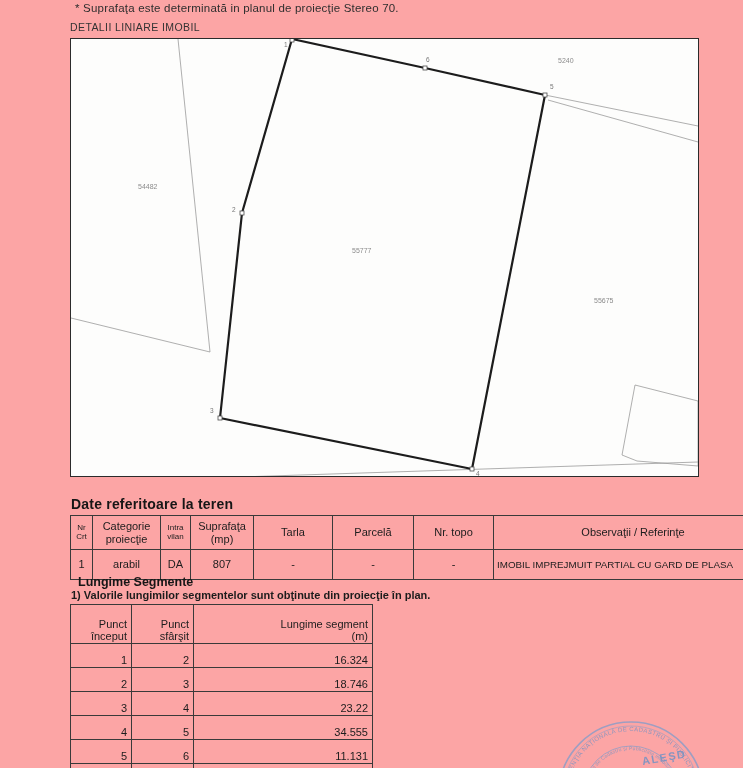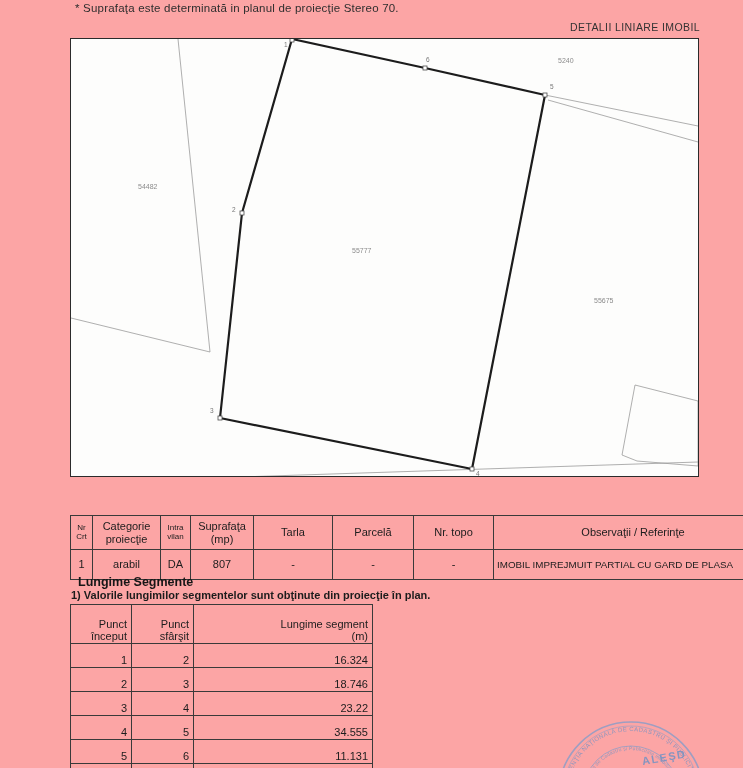--- a/index.html
+++ b/index.html
@@ -7,21 +7,21 @@
     position:relative; width:743px; height:768px; margin:0 auto;
     background:#fca5a5; overflow:hidden;
     font-family:"Liberation Sans", sans-serif; color:#222;
   }
   .footnote {
     position:absolute; left:75px; top:2px;
     font-size:11.5px; color:#2e2e2e; letter-spacing:.2px;
   }
   .map-title {
     position:absolute; left:70px; top:21px; width:630px;
-    text-align:right; font-size:10.5px; color:#333; letter-spacing:.4px;
+    text-align:left; font-size:10.5px; color:#333; letter-spacing:.4px;
   }
   .map-frame {
     position:absolute; left:70px; top:38px; width:627px; height:437px;
     border:1.5px solid #2b2b2b; background:#fdfdfc;
   }
   .map-frame svg { display:block; width:100%; height:100%; }
 
   .h-teren {
     position:absolute; left:71px; top:496px;
     font-size:14px; font-weight:bold; color:#161616; letter-spacing:.2px;
@@ -106,20 +106,21 @@
 
       <g font-size="7" fill="#8c8c8c">
         <text x="67" y="150">54482</text>
         <text x="487" y="24">5240</text>
         <text x="281" y="214">55777</text>
         <text x="523" y="264">55675</text>
       </g>
     </svg>
   </div>
 
+  <div class="h-teren">Date referitoare la teren</div>
 
   <table class="teren-table">
     <colgroup>
       <col style="width:22px">
         <col style="width:68px">
         <col style="width:30px">
       <col style="width:63px">
         <col style="width:79px">
         <col style="width:81px">
       <col style="width:80px">

